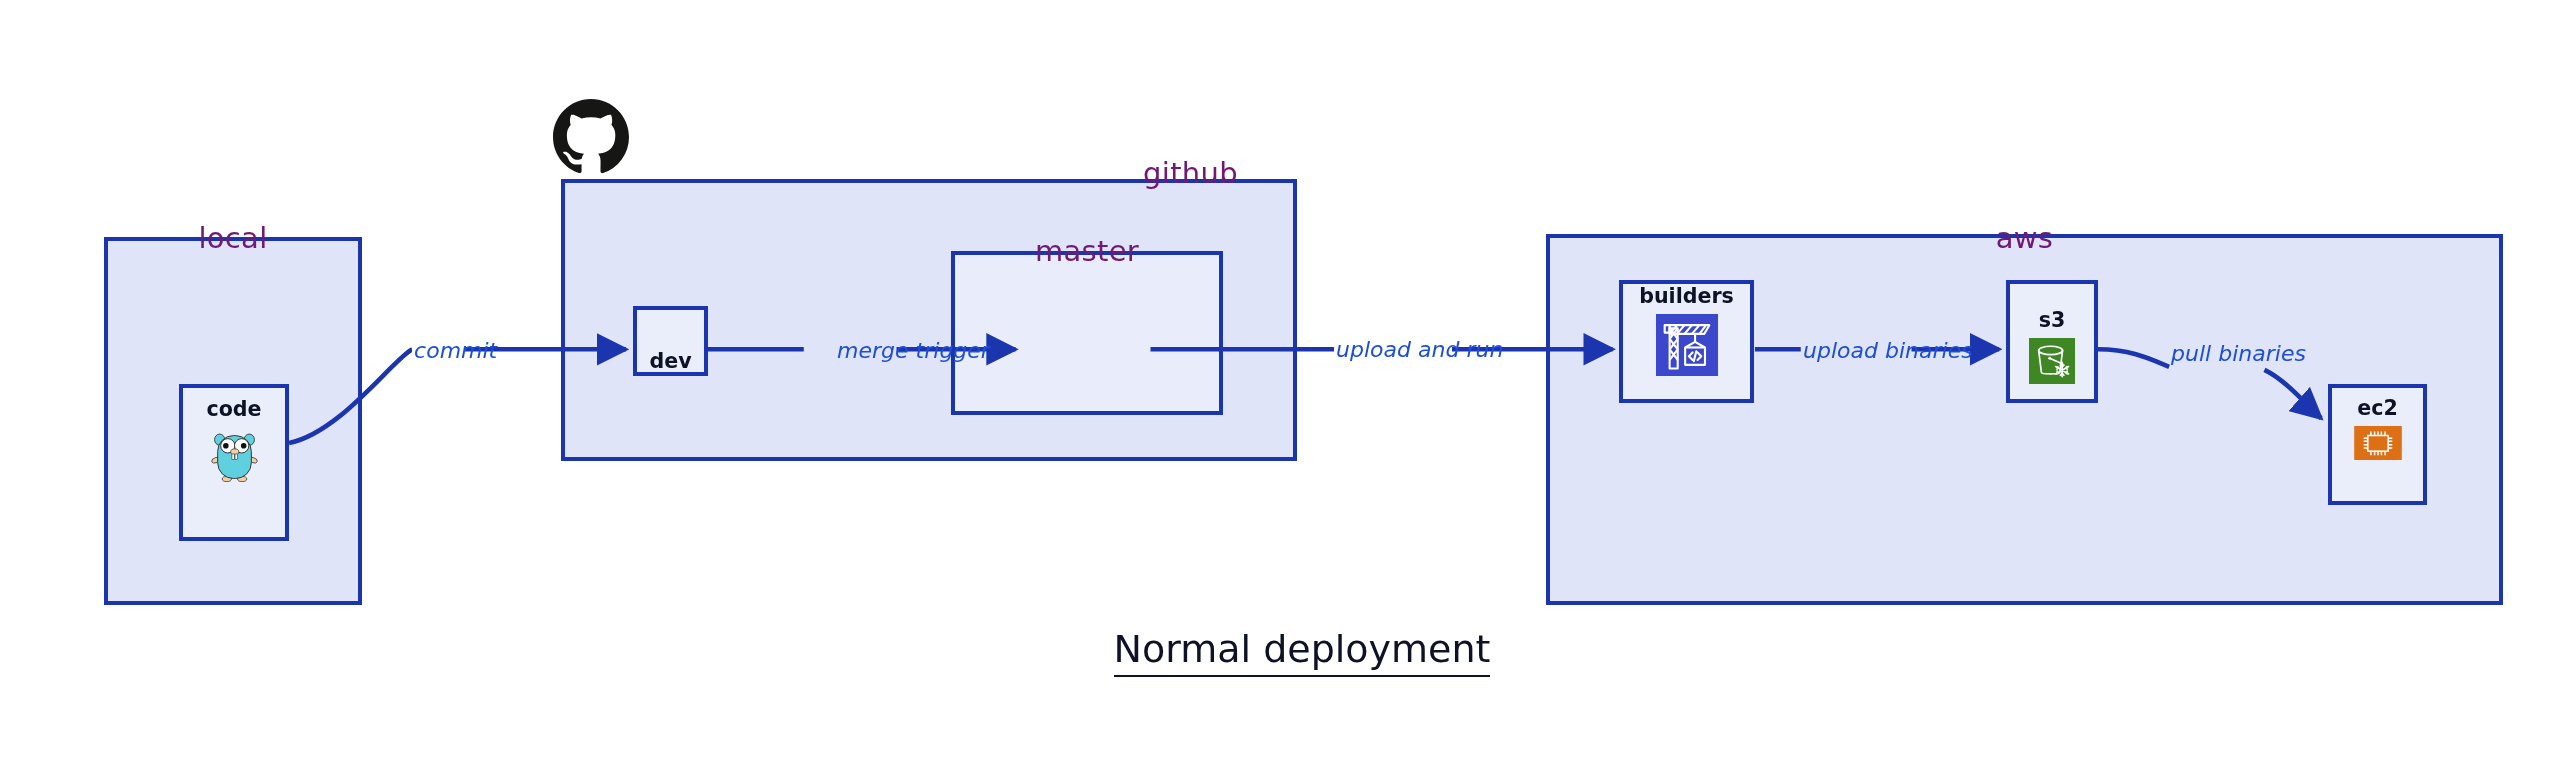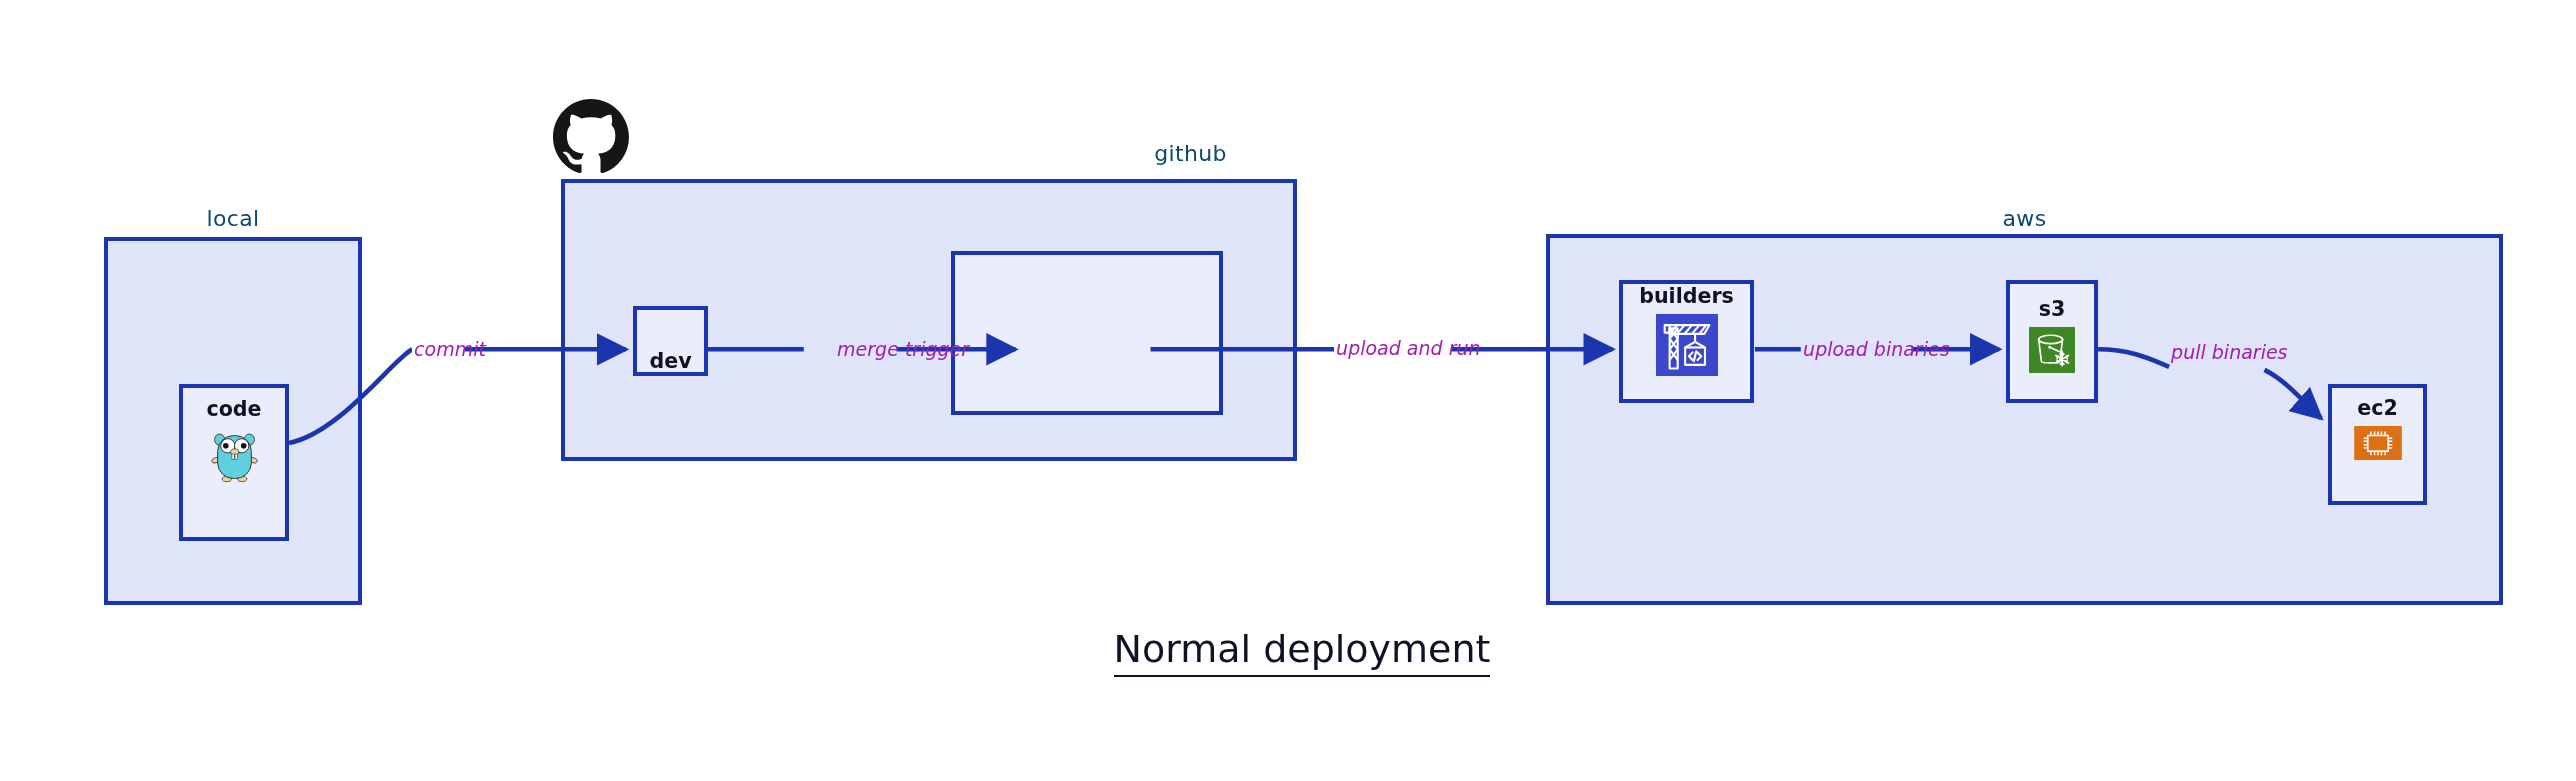--- a/index.html
+++ b/index.html
@@ -17,26 +17,27 @@
   }
   
   .cluster{
     position:absolute;
     background:#dfe4f9;
     border:4.1px solid #1a35ae;
     box-sizing:border-box;
   }
   .cluster-label{
     position:absolute;
-    color:#0c4a6e;
-    font-size:22px;
+    color:#701a75;
+    font-size:29px;
     font-weight:400;
     letter-spacing:0.3px;
     white-space:nowrap;
     line-height:1;
+    margin-top:16px;
   }
   
   .node{
     position:absolute;
     background:#eaeefb;
     border:4.1px solid #1a35ae;
     box-sizing:border-box;
     display:flex;
     flex-direction:column;
     align-items:center;
@@ -50,23 +51,23 @@
     white-space:nowrap;
   }
   .node-icon{
     display:flex;
     align-items:center;
     justify-content:center;
   }
   
   .edge-label{
     position:absolute;
-    color:#a21caf;
+    color:#1d4ed8;
     font-style:italic;
-    font-size:19px;
+    font-size:22px;
     white-space:nowrap;
     background:#ffffff;
     padding:0 2.1px;
     line-height:1;
   }
   .edge-label.on-cluster{background:transparent;}
   
   #wires{
     position:absolute;
     left:0;top:0;
@@ -148,20 +149,21 @@
         c1.53-1.04 2.2-.82 2.2-.82.44 1.1.16 1.92.08 2.12.51.56.82 1.27.82 2.15 0 3.07-1.87 3.75-3.65 3.95
         .29.25.54.73.54 1.48 0 1.07-.01 1.93-.01 2.2 0 .21.15.46.55.38A8.01 8.01 0 0 0 16 8c0-4.42-3.58-8-8-8Z"></path>
     </svg>
   </div>
 
   <div class="node" style="left:633px;top:306px;width:75px;height:70px;justify-content:flex-end;">
     <div class="node-label">dev</div>
   </div>
 
   <div class="cluster" style="left:951px;top:251px;width:272px;height:164px;background:#e9edfb;"></div>
+  <div class="cluster-label" style="left:951px;top:221px;width:272px;text-align:center;">master</div>
 
 
   <div class="cluster" style="left:1546px;top:234px;width:957px;height:371px;"></div>
   <div class="cluster-label" style="left:1546px;top:208px;width:957px;text-align:center;">aws</div>
 
   <div class="node" style="left:1619px;top:280px;width:135px;height:123px;padding-top:2px;">
     <div class="node-label">builders</div>
     <div class="node-icon" style="margin-top:7.2px;">
       <svg width="62" height="62" viewBox="0 0 100 100" aria-hidden="true">
         <rect x="0" y="0" width="100" height="100" fill="#3b48cc"></rect>
@@ -182,21 +184,21 @@
         </g>
         <g fill="none" stroke="#ffffff" stroke-width="3.4" stroke-linecap="round" stroke-linejoin="round">
           <path d="M59 62 L53 68 L59 74"></path>
           <path d="M67 62 L73 68 L67 74"></path>
           <path d="M65 60 L61 76"></path>
         </g>
       </svg>
     </div>
   </div>
 
-  <div class="node" style="left:2006px;top:280px;width:92px;height:123px;padding-top:15px;">
+  <div class="node" style="left:2006px;top:280px;width:92px;height:123px;padding-top:26px;">
     <div class="node-label">s3</div>
     <div class="node-icon" style="margin-top:7.2px;">
       <svg width="46" height="46" viewBox="0 0 100 100" aria-hidden="true">
         <rect x="0" y="0" width="100" height="100" fill="#3f8624"></rect>
         <g fill="none" stroke="#ffffff" stroke-width="3.6" stroke-linecap="round" stroke-linejoin="round">
 
           <ellipse cx="47" cy="27" rx="26" ry="9"></ellipse>
           <path d="M21 27 L27 75 C27 79 67 79 67 75 L73 27"></path>
 
           <path d="M45 44 L72 56"></path>

